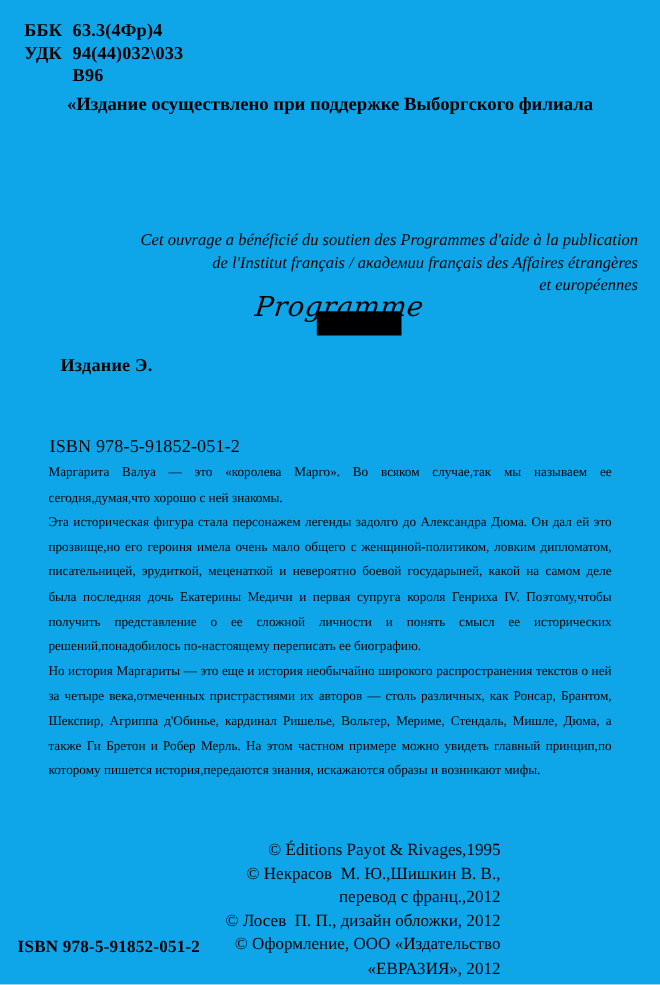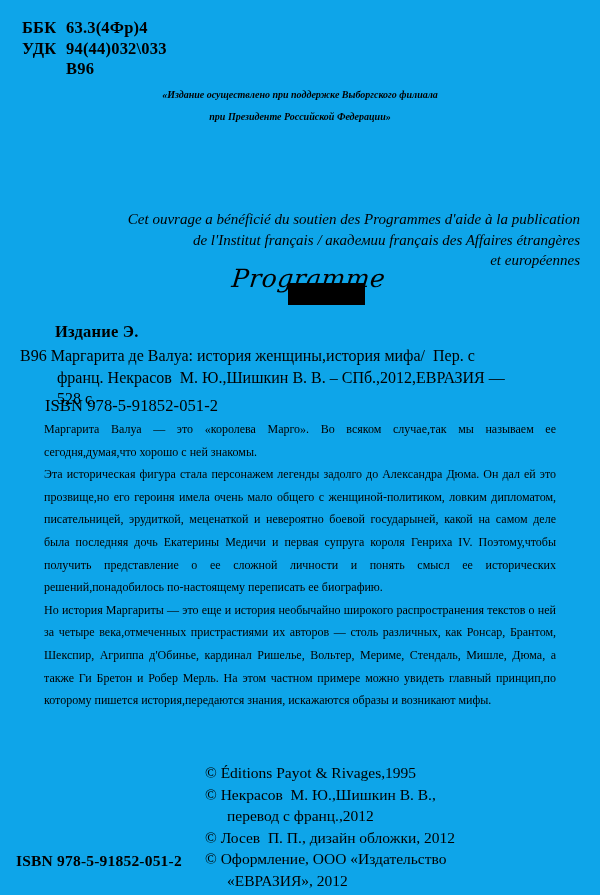--- a/index.html
+++ b/index.html
@@ -31,23 +31,22 @@
   .code-label { display: inline-block; width: 44px; }
   .code-indent { display: inline-block; width: 44px; }
 
   
   .support-note {
     position: absolute;
     left: 26px;
     top: 84px;
     width: 548px;
     text-align: center;
-    font-style: italic;
-    font-weight: bold;
-    font-size: 10px;
+    font-weight: bold;
+    font-size: 17px;
     line-height: 21.5px;
   }
   .support-note .ln { display: block; }
 
   
   .prog-ru {
     position: absolute;
     left: 26px;
     top: 152px;
     width: 548px;
@@ -148,21 +147,21 @@
   }
 
   
   .copyright {
     position: absolute;
     left: 205px;
     top: 762px;
     font-size: 15.5px;
     line-height: 21.6px;
   }
-  .copyright .cline { display: block; white-space: pre; }
+  .copyright .cline { display: block; white-space: pre; text-align: right; }
   .copyright .cont { padding-left: 22px; }
 
   
   .isbn-bottom {
     position: absolute;
     left: 16px;
     top: 852px;
     font-size: 15.5px;
     font-weight: bold;
     letter-spacing: 0.2px;
@@ -174,42 +173,36 @@
 <div class="page">
 
   <div class="codes">
     <span class="crow"><span class="code-label">ББК</span><span>63.3(4Фр)4</span></span>
     <span class="crow"><span class="code-label">УДК</span><span>94(44)032\033</span></span>
     <span class="crow"><span class="code-indent"></span><span>В96</span></span>
   </div>
 
   <div class="support-note">
     <span class="ln">«Издание осуществлено при поддержке Выборгского филиала</span>
-    <span class="ln">при Президенте Российской Федерации»</span>
   </div>
 
 
   <div class="prog-fr">
     <span class="ln">Cet ouvrage a bénéficié du soutien des Programmes d'aide à la publication</span>
     <span class="ln">de l'Institut français / академии français des Affaires étrangères</span>
     <span class="ln">et européennes</span>
   </div>
 
   <div class="logo-wrap">
     <span class="logo-word">Programme</span>
     <span class="logo-bar"></span>
   </div>
 
   <div class="author">Издание Э.</div>
 
-  <div class="bib">
-    <span class="ln">В96 Маргарита де Валуа: история женщины,история мифа/  Пер. с</span>
-    <span class="ln hang">франц. Некрасов  М. Ю.,Шишкин В. В. – СПб.,2012,ЕВРАЗИЯ —</span>
-    <span class="ln hang">528 с.</span>
-  </div>
 
   <div class="isbn-top">ISBN 978-5-91852-051-2</div>
 
   <div class="body-text">
     <p>Маргарита Валуа — это «королева Марго». Во всяком  случае,так мы называем  ее сегодня,думая,что хорошо с ней знакомы.</p>
     <p>Эта историческая фигура стала персонажем  легенды  задолго до Александра Дюма. Он дал ей это прозвище,но его героиня имела очень мало общего  с  женщиной-политиком, ловким  дипломатом, писательницей, эрудиткой, меценаткой  и  невероятно  боевой  государыней, какой  на самом  деле была последняя дочь Екатерины  Медичи и первая супруга короля Генриха IV. Поэтому,чтобы  получить представление о ее сложной  личности и понять смысл ее исторических решений,понадобилось по-настоящему переписать ее биографию.</p>
     <p class="last-full">Но история Маргариты  — это еще и история необычайно широкого распространения текстов  о ней за четыре века,отмеченных пристрастиями их  авторов  — столь различных, как  Ронсар, Брантом, Шекспир, Агриппа д'Обинье, кардинал  Ришелье, Вольтер, Мериме, Стендаль, Мишле, Дюма, а также Ги Бретон и Робер Мерль. На этом  частном  примере можно увидеть главный принцип,по которому пишется история,передаются знания, искажаются образы  и возникают мифы.</p>
   </div>
 
   <div class="copyright">

